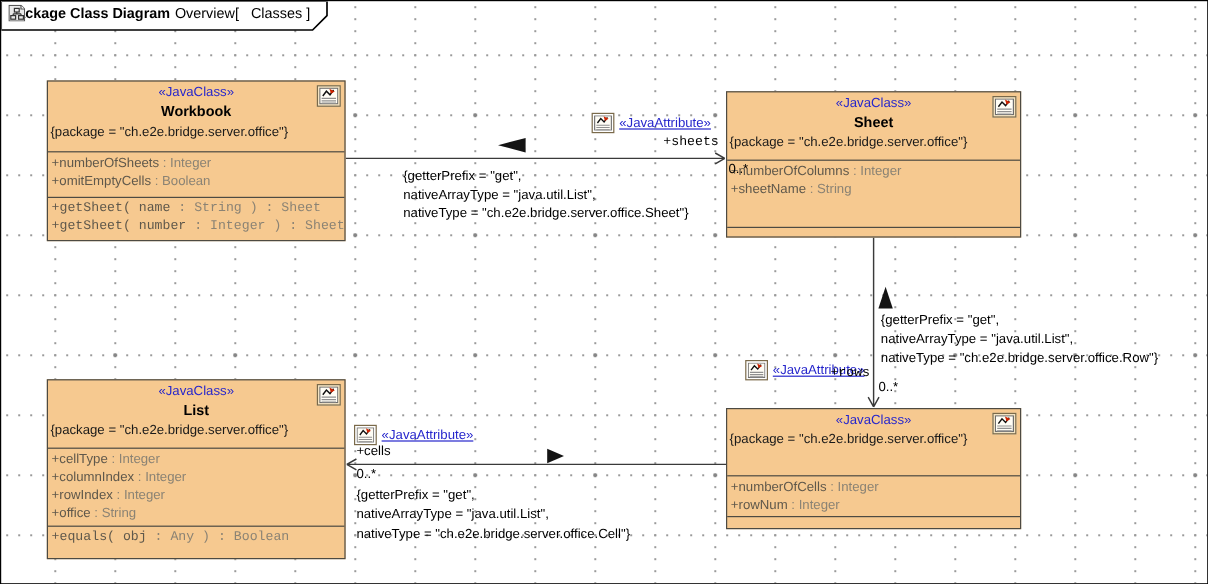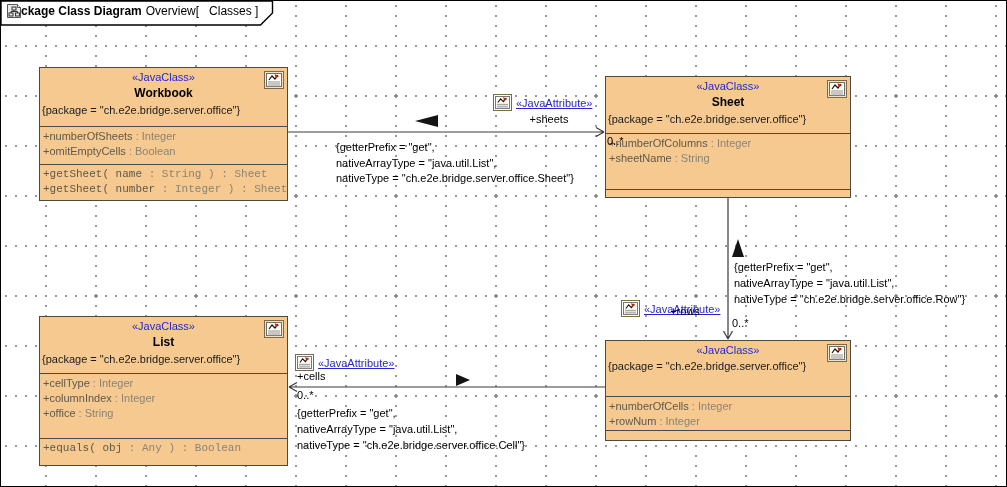--- a/index.html
+++ b/index.html
@@ -36,21 +36,21 @@
   .mn{color:var(--attr-name);}
   .mt{color:var(--attr-type);}
   
   .wires{position:absolute;left:0;top:0;z-index:1;}
   
   .albl{position:absolute;font-size:11px;color:#000;white-space:nowrap;z-index:3;}
   .stereo-lbl{display:flex;align-items:center;gap:4px;color:var(--stereotype-blue);text-decoration:underline;}
   .stereo-lbl .ic{display:inline-flex;border:1px solid #7a6a4a;background:#fff;width:17px;height:15px;align-items:center;justify-content:center;}
   .constraint div{line-height:16px;}
   .constraint.tight div{line-height:15.5px;}
-  .ralign{text-align:center;}
+  .ralign{text-align:right;font-family:Liberation Mono, monospace;}
   .hidden-defs{position:absolute;width:0;height:0;overflow:hidden;}
 </style>
 </head>
 <body>
 
 <svg class="hidden-defs" aria-hidden="true">
   <defs>
     <symbol id="ic-doc" viewBox="0 0 16 14">
       <rect x="0.5" y="0.5" width="15" height="13" fill="#fffdf5" stroke="#6e6e6e"></rect>
       <line x1="2" y1="9" x2="14" y2="9" stroke="#909090"></line>
@@ -173,20 +173,21 @@
       <span class="corner-ic">
         <svg width="16" height="14">
             <use href="#ic-doc"></use>
           </svg>
       </span>
     </div>
     <div class="cls-sec" style="height:65px">
 
     <div class="m"><span class="mn">+cellType</span><span class="mt"> : Integer</span></div>
         <div class="m"><span class="mn">+columnIndex</span><span class="mt"> : Integer</span></div>
+        <div class="m"><span class="mn">+rowIndex</span><span class="mt"> : Integer</span></div>
         <div class="m"><span class="mn">+office</span><span class="mt"> : String</span></div>
       </div>
     <div class="cls-sec grow">
 
     <div class="m"><span class="mn">+equals( obj</span><span class="mt"> : Any ) : Boolean</span></div>
       </div>
   </div>
 
   <div class="albl stereo-lbl" style="left:492px;top:93px">
     <span class="ic">

